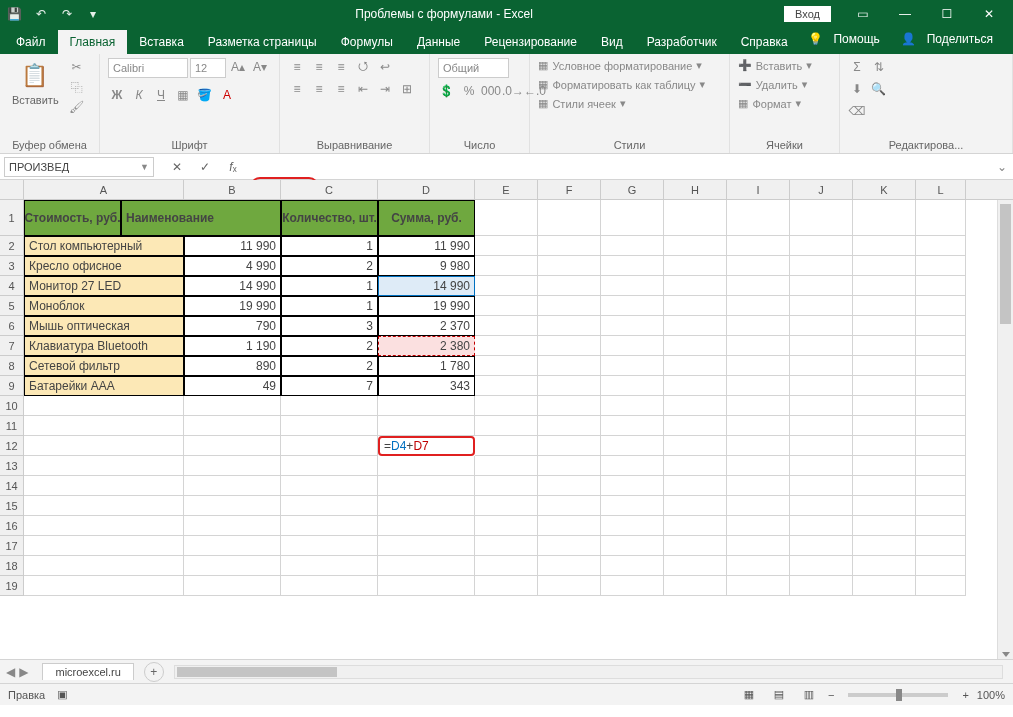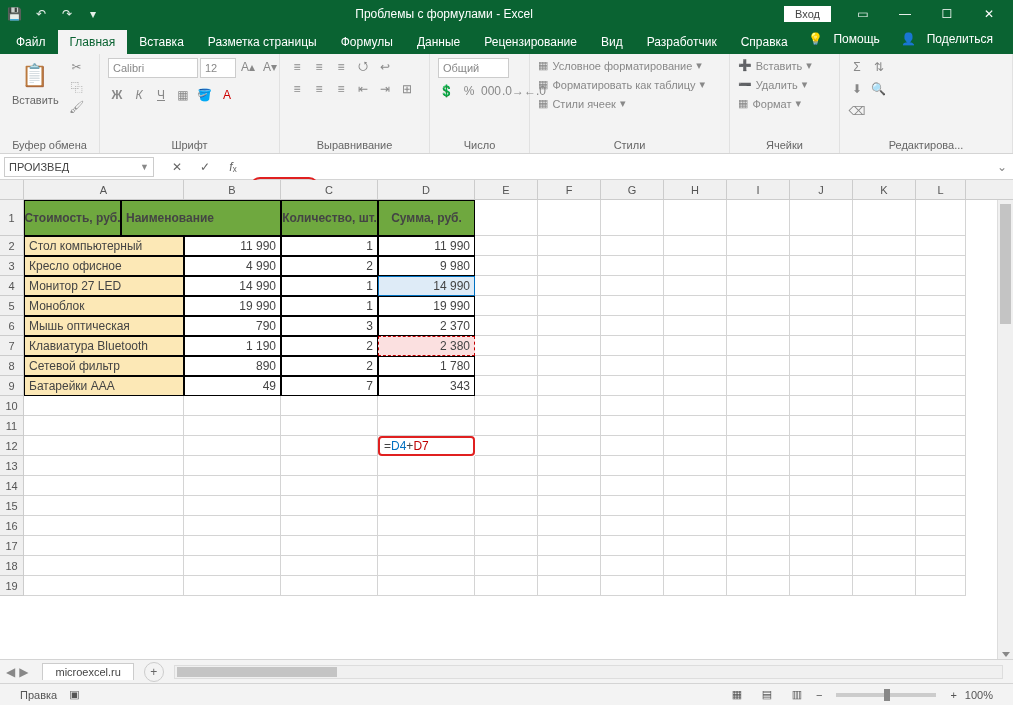--- a/index.html
+++ b/index.html
@@ -78,21 +78,21 @@
 
 
 .sheetbar { height:24px; border-top:1px solid #d4d4d4; display:flex; align-items:center; background:#f3f3f3; }
 .sheetbar .nav { display:flex; gap:4px; padding:0 6px; color:#888;}
 .sheet-tab { background:#fff; border:1px solid #ccc; border-bottom:none; padding:2px 12px; font-size:11px; margin-left:8px;}
 .add-sheet { width:20px; height:20px; border:1px solid #ccc; border-radius:10px; display:flex; align-items:center; justify-content:center; margin-left:10px; font-size:12px; color:#666;}
 .hscroll { flex:1; margin:0 10px; height:14px; background:#f0f0f0; border:1px solid #ddd; position:relative;}
 .hscroll .thumb{position:absolute; left:2px; top:1px; bottom:1px; width:160px; background:#c4c4c4;}
 
 
-.statusbar { height:22px; background:#f3f3f3; border-top:1px solid #d4d4d4; display:flex; align-items:center; padding:0 20px; font-size:11px; color:#555;}
+.statusbar { height:22px; background:#f3f3f3; border-top:1px solid #d4d4d4; display:flex; align-items:center; padding:0 8px; font-size:11px; color:#555;}
 .statusbar .right { margin-left:auto; display:flex; gap:8px; align-items:center;}
 .view-btn { width:22px; height:18px; border:1px solid transparent; display:flex; align-items:center; justify-content:center;}
 .zoom-slider { width:100px; height:4px; background:#ccc; position:relative; margin:0 6px;}
 .zoom-slider .knob{position:absolute; left:48px; top:-4px; width:6px; height:12px; background:#888;}
 </style>
 </head>
 <body>
 
 <div class="titlebar">
   <div class="qat">
@@ -140,21 +140,21 @@
         <span class="sm-btn">⿻</span>
         <span class="sm-btn">🖌</span>
       </div>
     </div>
     <div class="group-label">Буфер обмена</div>
   </div>
 
   <div class="group" style="width:180px">
     <div class="group-body" style="flex-direction:column;">
       <div class="font-row">
-        <div class="combo" style="width:90px">
+        <div class="combo" style="width:80px">
             <span>Calibri</span>
           </div>
         <div class="combo" style="width:36px">
             <span>12</span>
           </div>
         <span class="sm-btn">A▴</span>
         <span class="sm-btn">A▾</span>
       </div>
       <div class="icon-row">
         <span>

